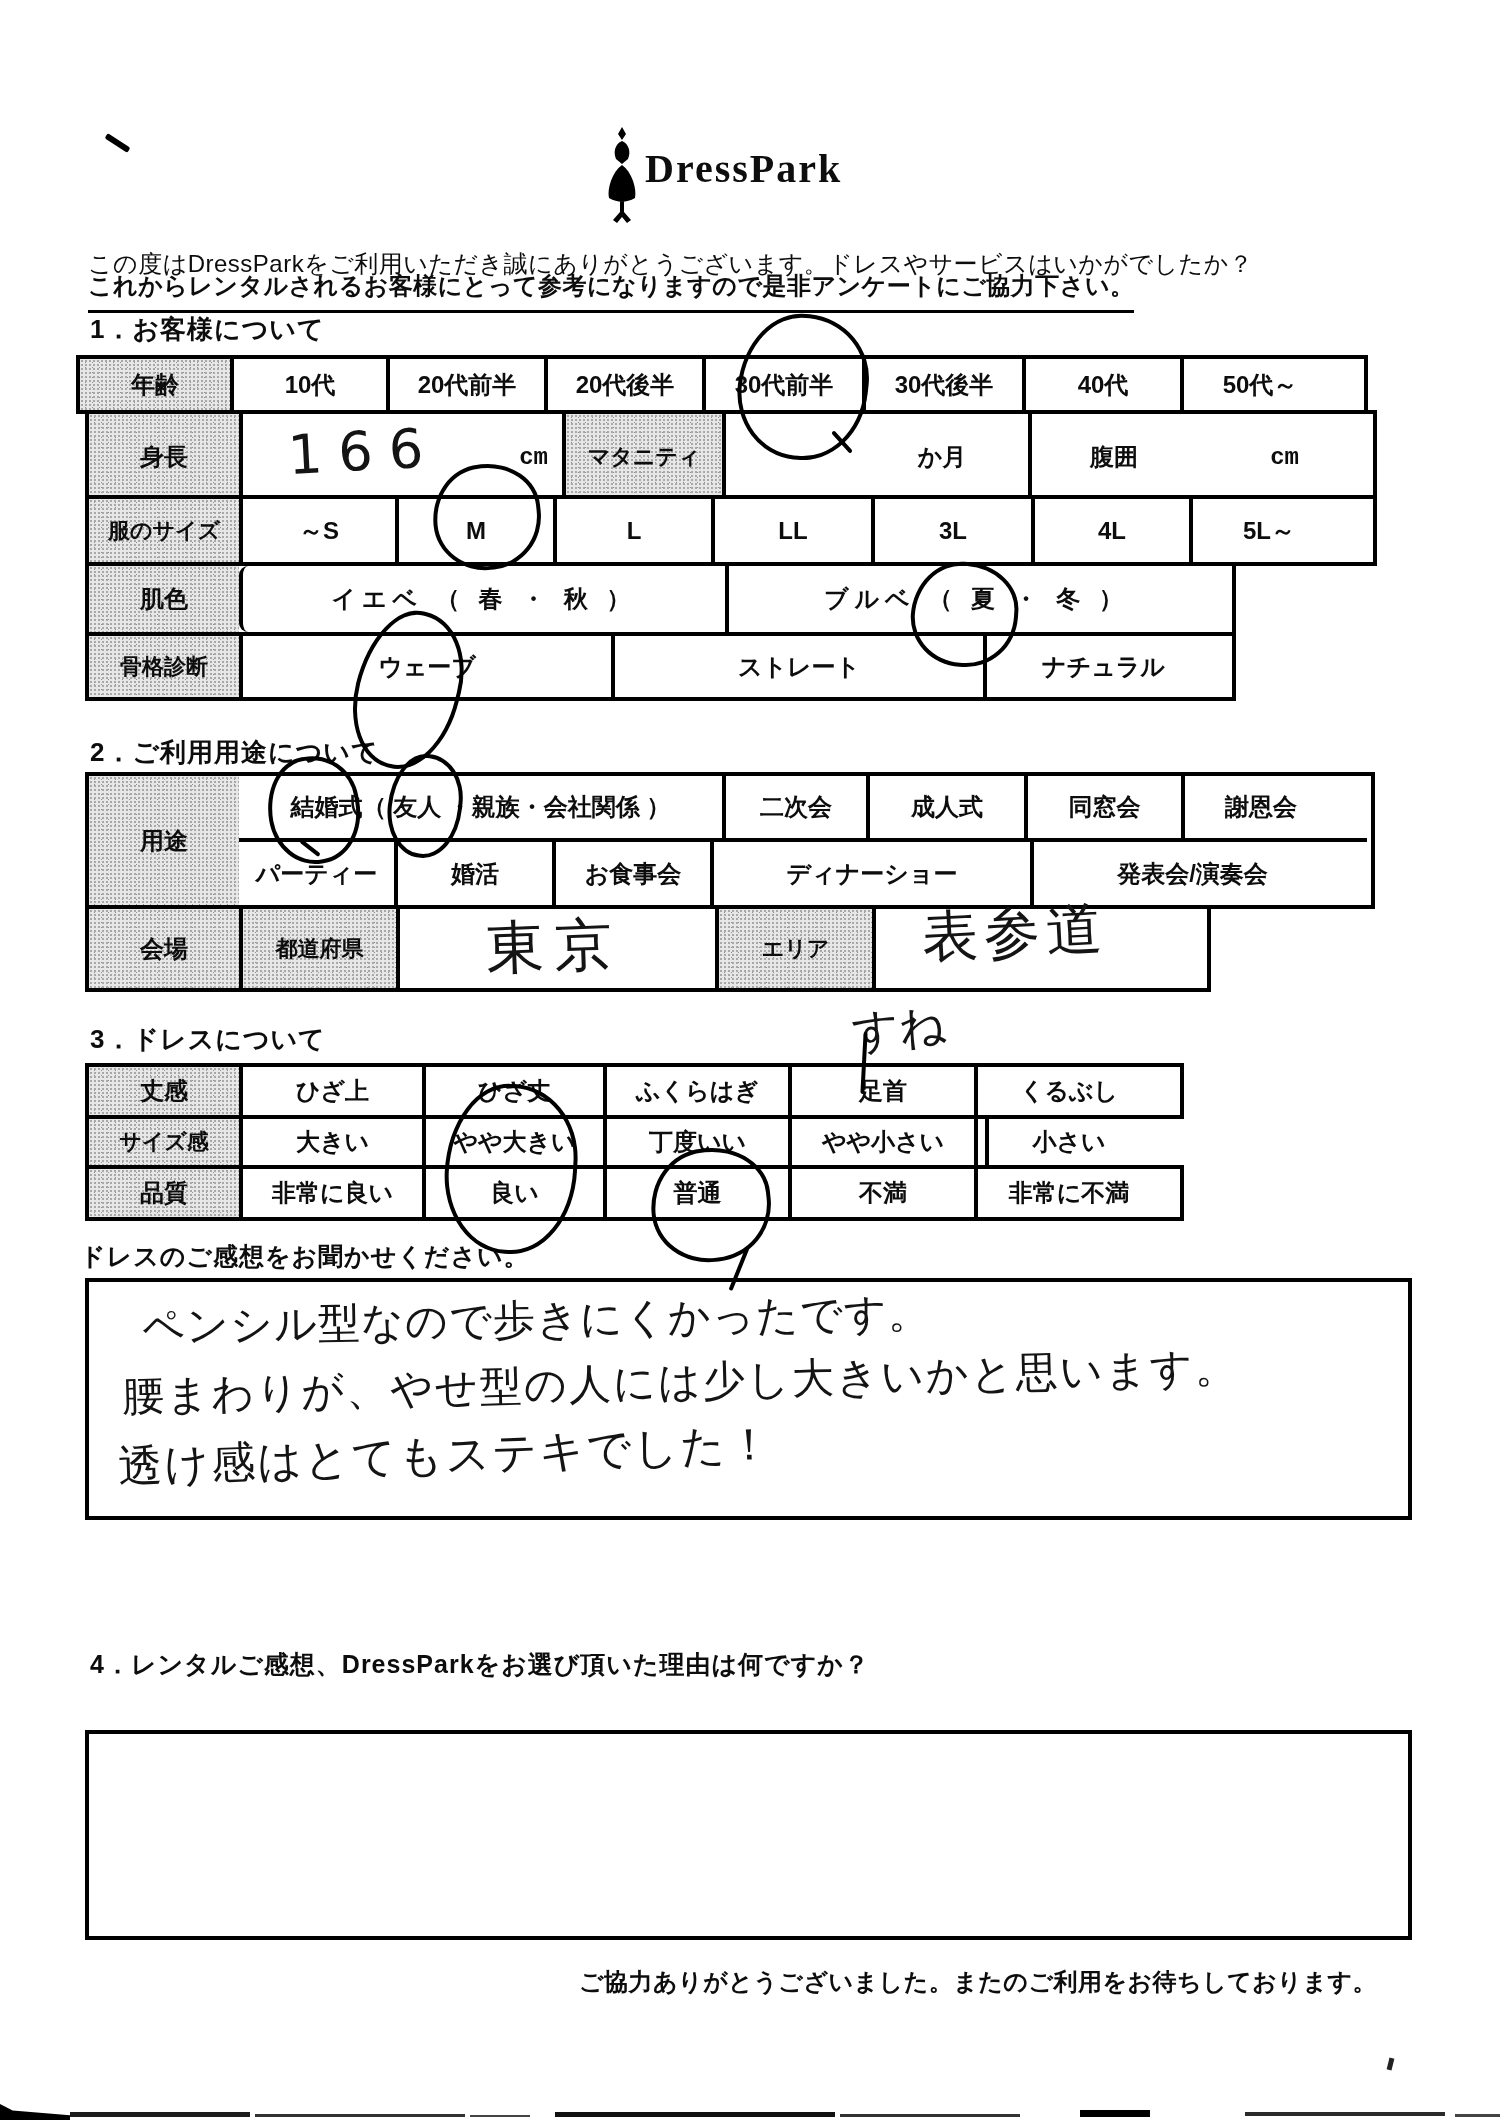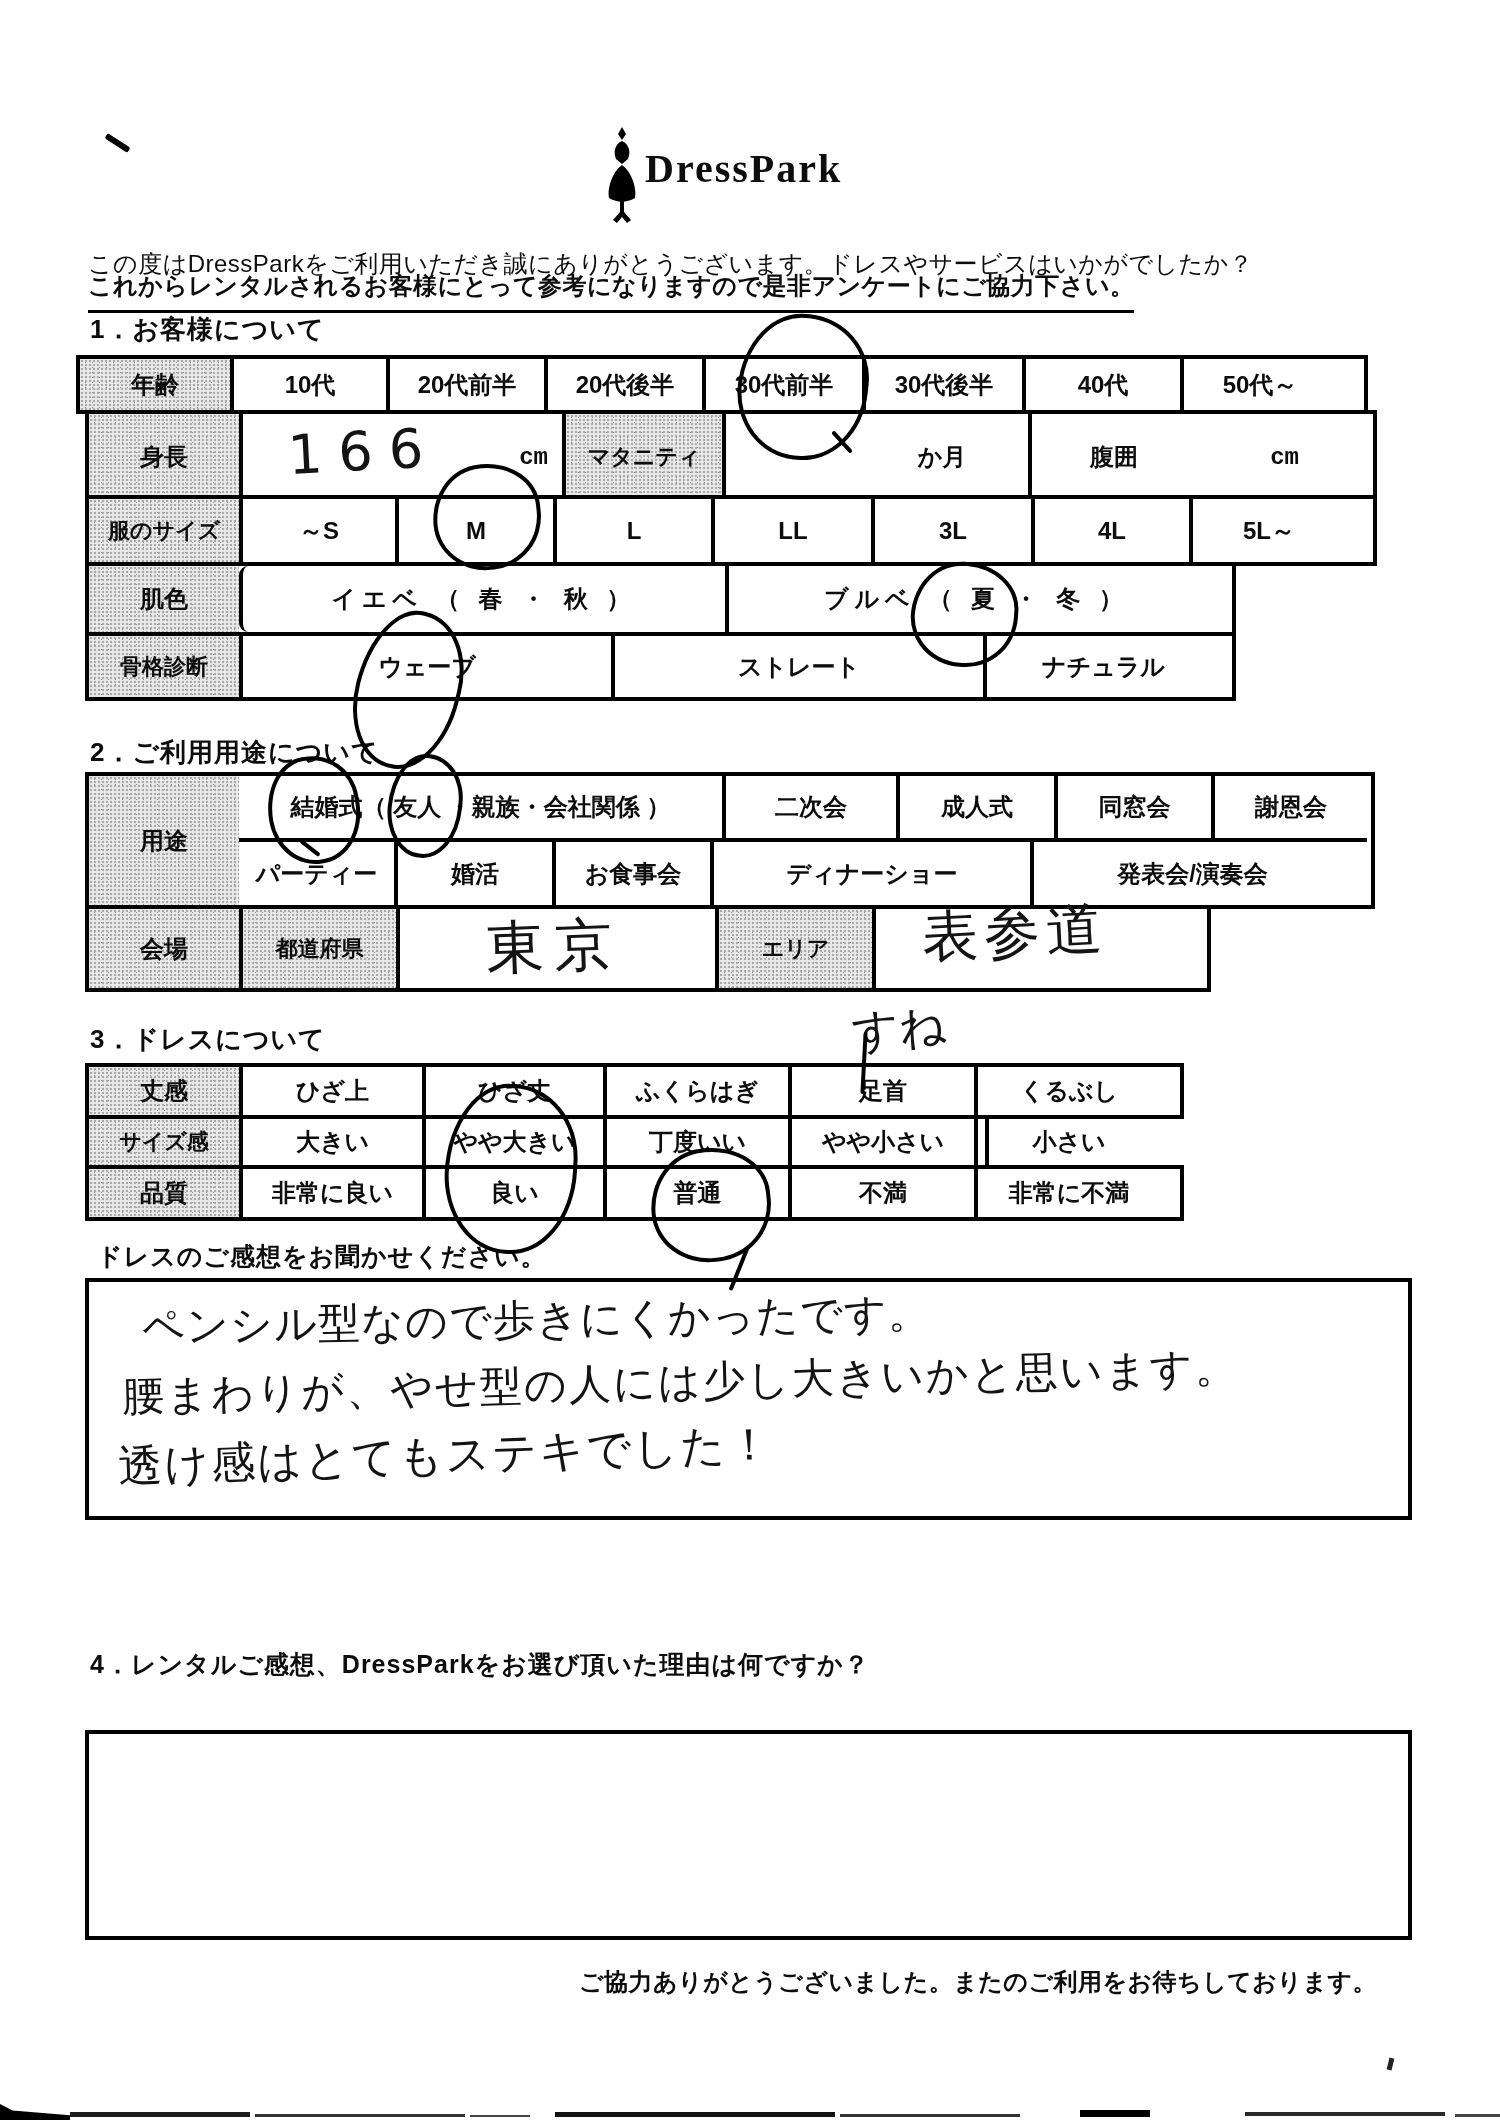--- a/index.html
+++ b/index.html
@@ -104,21 +104,21 @@
     <div class="c" style="width:237px">ナチュラル</div>
   </div>
 
   <div class="title" style="left:90px;top:735px;">2．ご利用用途について</div>
 
   <div class="trow" style="left:85px;top:772px;width:1290px;height:137px;">
     <div class="c shade" style="width:150px">用途</div>
     <div class="vstack" style="width:1128px;">
       <div class="hrow" style="height:62px;">
         <div class="c" style="width:483px;height:62px;">結婚式（ 友人 ・親族・会社関係 ）</div>
-        <div class="c" style="width:174px;height:62px;">二次会</div>
+        <div class="c" style="width:144px;height:62px;">二次会</div>
         <div class="c" style="width:158px;height:62px;">成人式</div>
         <div class="c" style="width:157px;height:62px;">同窓会</div>
         <div class="c" style="width:156px;height:62px;">謝恩会</div>
       </div>
       <div class="hrow" style="height:63px;border-top:4px solid #000;align-items:flex-end;">
         <div class="c" style="width:155px;height:63px;">パーティー</div>
         <div class="c" style="width:158px;height:63px;">婚活</div>
         <div class="c" style="width:158px;height:63px;">お食事会</div>
         <div class="c" style="width:320px;height:63px;">ディナーショー</div>
         <div class="c" style="width:321px;height:63px;">発表会/演奏会</div>
@@ -156,21 +156,21 @@
 
   <div class="trow" style="left:85px;top:1165px;width:1099px;height:56px;">
     <div class="c shade" style="width:150px">品質</div>
     <div class="c" style="width:183px">非常に良い</div>
     <div class="c" style="width:181px">良い</div>
     <div class="c" style="width:185px">普通</div>
     <div class="c" style="width:186px">不満</div>
     <div class="c" style="width:186px">非常に不満</div>
   </div>
 
-  <div class="title" style="left:97px;top:1240px;font-size:25px;">ドレスのご感想をお聞かせください。</div>
+  <div class="title" style="left:80px;top:1240px;font-size:25px;">ドレスのご感想をお聞かせください。</div>
   <div class="bigbox" style="left:85px;top:1278px;width:1327px;height:242px;"></div>
 
   <div class="title" style="left:90px;top:1648px;font-size:25px;">4．レンタルご感想、DressParkをお選び頂いた理由は何ですか？</div>
   <div class="bigbox" style="left:85px;top:1730px;width:1327px;height:210px;"></div>
 
   <div class="bodytext" style="left:85px;top:1966px;width:1292px;text-align:right;font-weight:600;">ご協力ありがとうございました。またのご利用をお待ちしております。</div>
 
   <div class="hand" style="left:288px;top:420px;font-size:54px;letter-spacing:16px;transform:rotate(-3deg);">166</div>
   <div class="hand" style="left:486px;top:908px;font-size:58px;letter-spacing:10px;transform:rotate(-2deg);">東京</div>
   <div class="hand" style="left:922px;top:896px;font-size:56px;letter-spacing:6px;transform:rotate(-3deg);">表参道</div>

